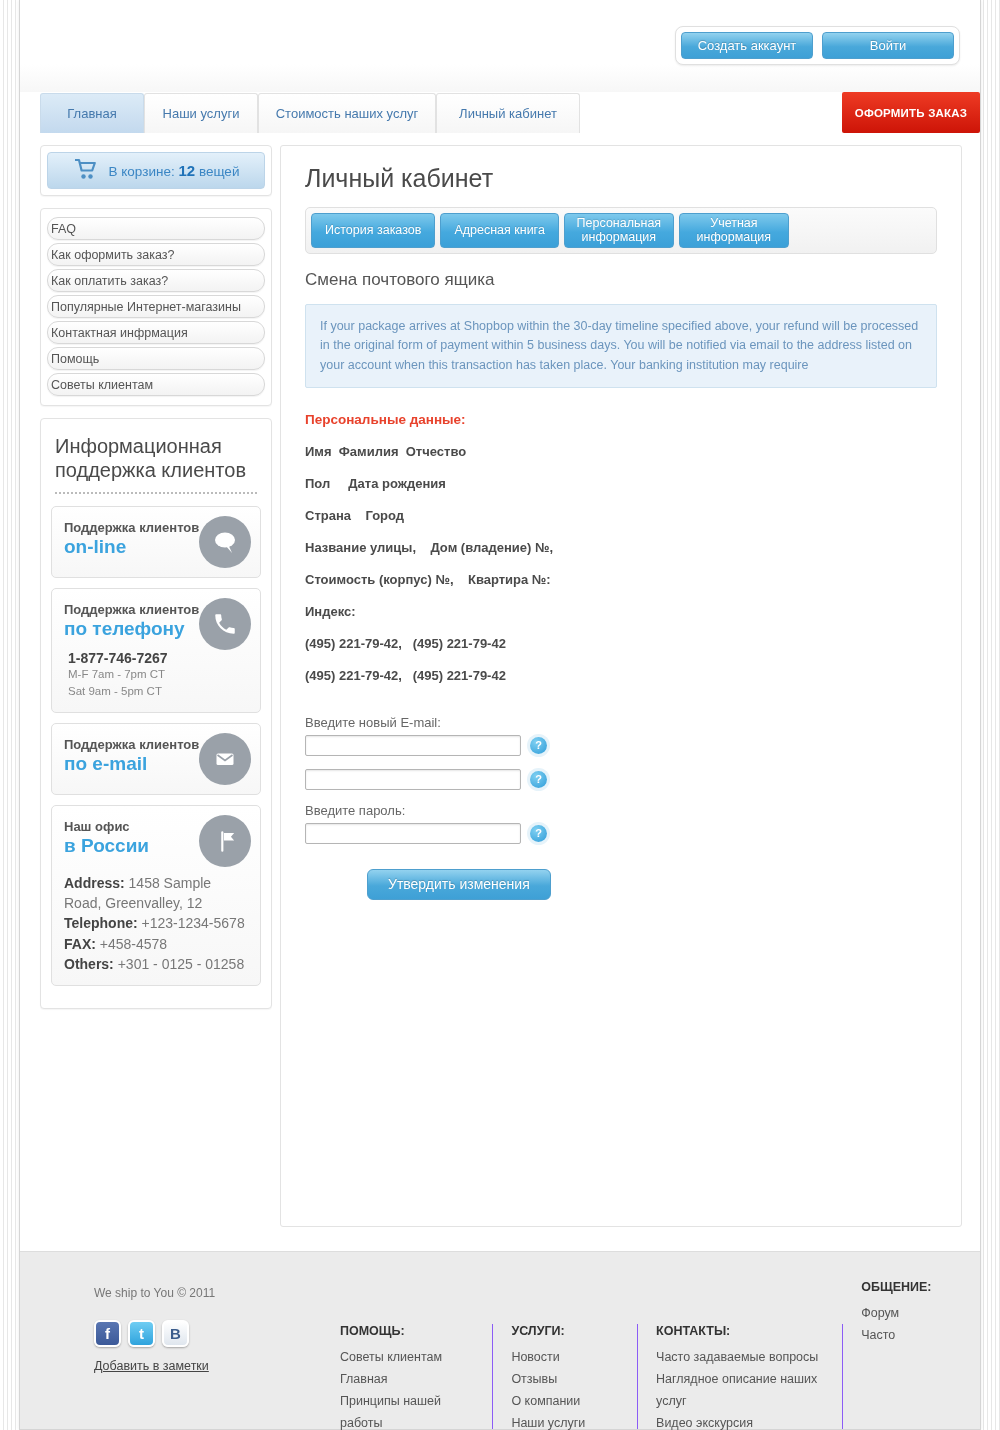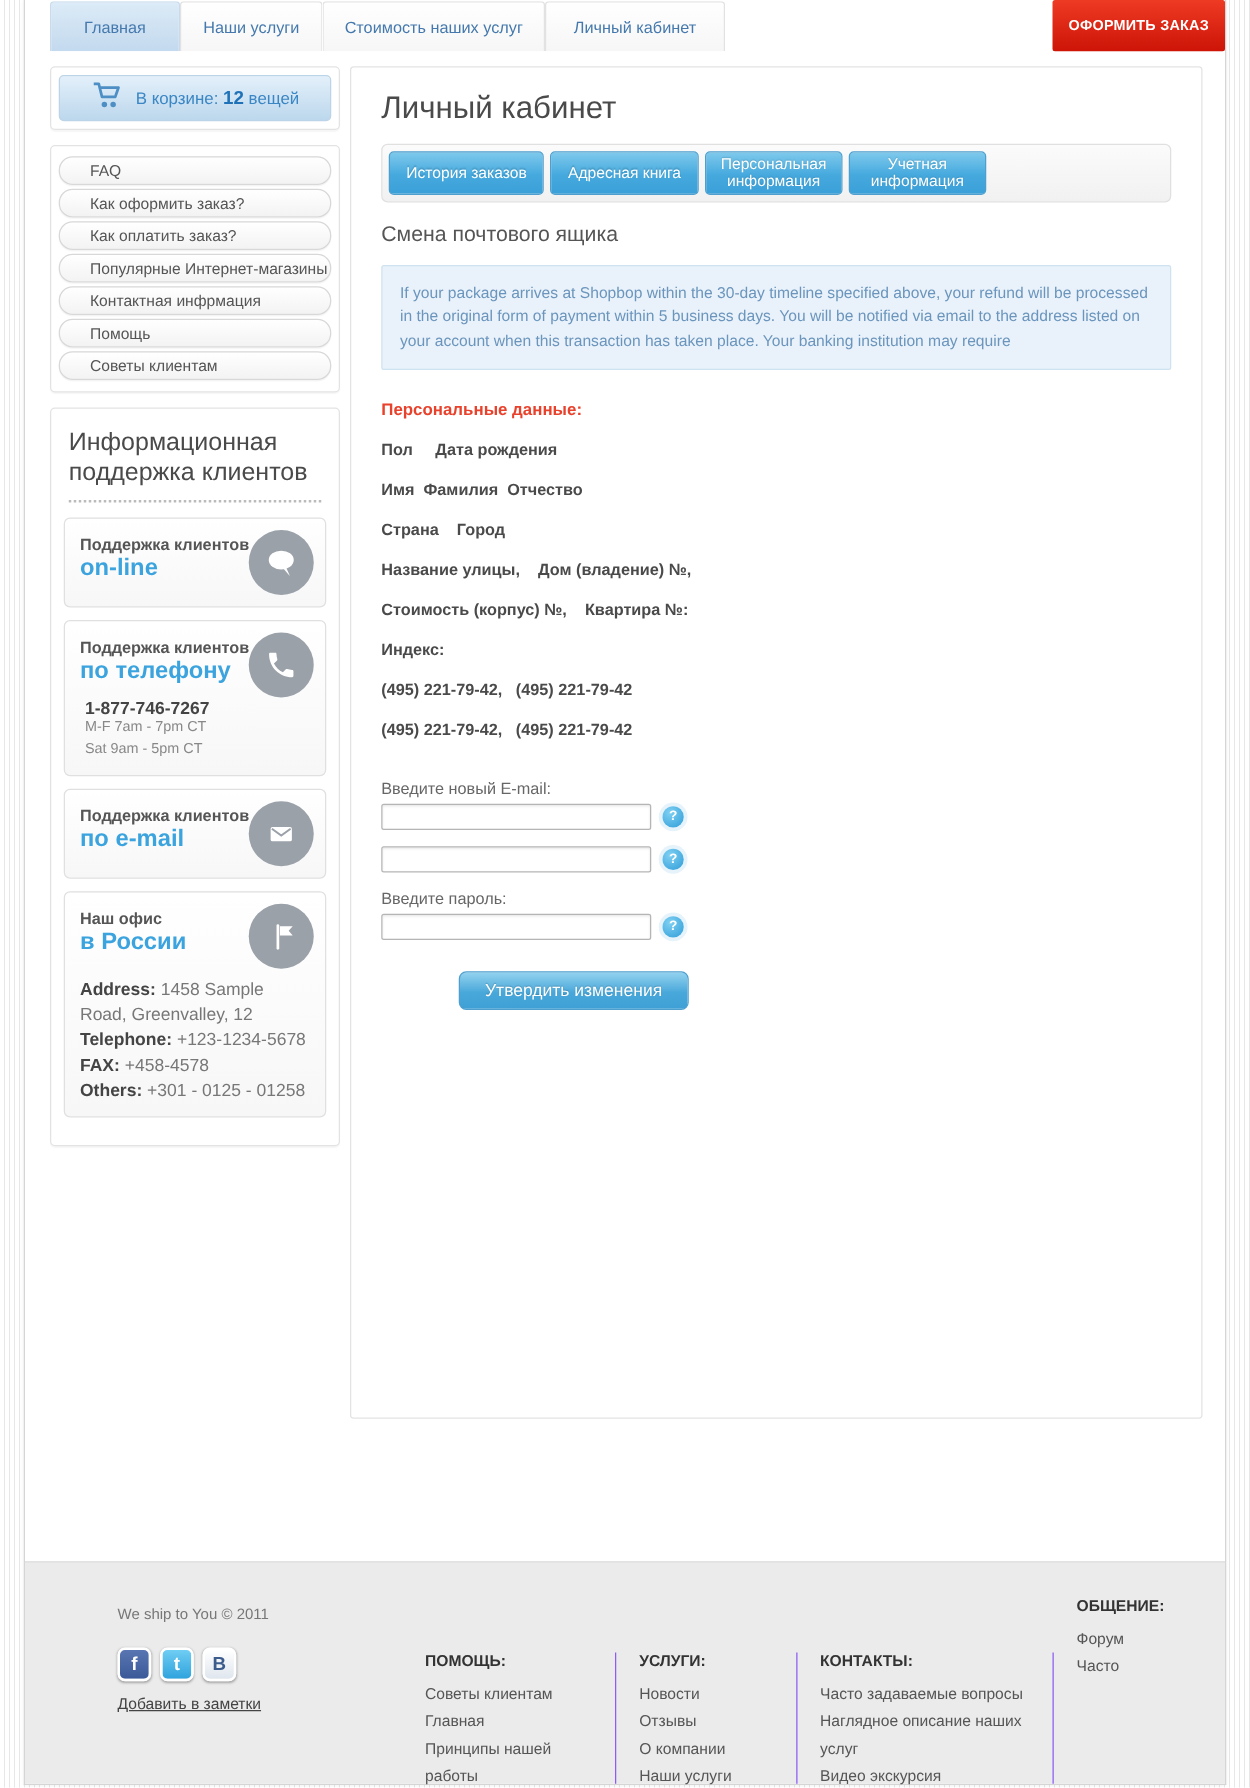--- a/index.html
+++ b/index.html
@@ -59,21 +59,21 @@
   }
   .cart-inner {
     background:linear-gradient(#e3f0fa,#bcd7ec); border:1px solid #bcd4e8; border-radius:4px;
     height:37px; display:flex; align-items:center; gap:10px; padding:0 12px; cursor:pointer;justify-content:center;
   }
   .cart-text { color:#3b86c4; font-size:13.5px; }
   .cart-text b { color:#1f72b8; font-size:15px; }
   .menu-box { padding:8px 6px 6px; }
   .menu-item {
     background:linear-gradient(#ffffff,#f3f3f3); border:1px solid #d8d8d8; border-radius:11px;
-    height:23px; line-height:22px; padding:0 24px; margin-bottom:3px;
+    height:23px; line-height:22px; padding:0 3px; margin-bottom:3px;
     color:#555; font-size:12.5px; cursor:pointer; box-shadow:0 1px 1px rgba(0,0,0,.05);
     overflow:hidden; white-space:nowrap;
   }
   .support-box { padding:12px 10px; }
   .support-heading { font-size:20px; color:#4a4a4a; font-weight:normal; margin:4px 4px 10px; line-height:1.18; }
   .dotted { border-bottom:2px dotted #bbb; margin:0 4px 12px; }
   .card {
     position:relative; border:1px solid #e0e0e0; border-radius:5px;
     background:linear-gradient(#ffffff,#f7f7f7);
     padding:13px 12px 11px; margin-bottom:10px; min-height:72px; cursor:pointer;
@@ -155,20 +155,26 @@
   .f-col.sep { border-right:1px solid #8b5cf6;margin-top:44px; }
   .c1{width:188px}.c2{width:158px}.c3{width:226px}.c4{width:120px}
   .f-col-title { font-weight:bold; color:#333; font-size:12.5px; margin-bottom:9px; }
   .f-link { color:#555; font-size:12.5px; line-height:1.75; cursor:pointer; }
 </style>
 </head>
 <body>
 
 <div class="page">
 
+  <div class="site-header">
+    <div class="auth-box">
+      <button class="btn-blue">Создать аккаунт</button>
+      <button class="btn-blue">Войти</button>
+    </div>
+  </div>
 
   <div class="main-nav">
     <div class="nav-tab active w1">Главная</div>
     <div class="nav-tab w2">Наши услуги</div>
     <div class="nav-tab w3">Стоимость наших услуг</div>
     <div class="nav-tab w4">Личный кабинет</div>
     <div class="nav-cta">
       <button class="btn-red narrow">ОФОРМИТЬ ЗАКАЗ</button>
     </div>
   </div>
@@ -270,22 +276,22 @@
         <div class="tab-btn one-line">Адресная книга</div>
         <div class="tab-btn">Персональная информация</div>
         <div class="tab-btn">Учетная информация</div>
       </div>
 
       <h2 class="section-title">Смена почтового ящика</h2>
 
       <div class="notice">If your package arrives at Shopbop within the 30-day timeline specified above, your refund will be processed in the original form of payment within 5 business days. You will be notified via email to the address listed on your account when this transaction has taken place. Your banking institution may require</div>
 
       <div class="red-heading">Персональные данные:</div>
+      <div class="p-line">Имя  Фамилия  Отчество</div>
       <div class="p-line">Пол     Дата рождения</div>
-      <div class="p-line">Имя  Фамилия  Отчество</div>
       <div class="p-line">Страна    Город</div>
       <div class="p-line">Название улицы,    Дом (владение) №,</div>
       <div class="p-line">Стоимость (корпус) №,    Квартира №:</div>
       <div class="p-line">Индекс:</div>
       <div class="p-line">(495) 221-79-42,   (495) 221-79-42</div>
       <div class="p-line">(495) 221-79-42,   (495) 221-79-42</div>
 
       <div class="form">
         <div class="field">
           <label>Введите новый E-mail:</label>

